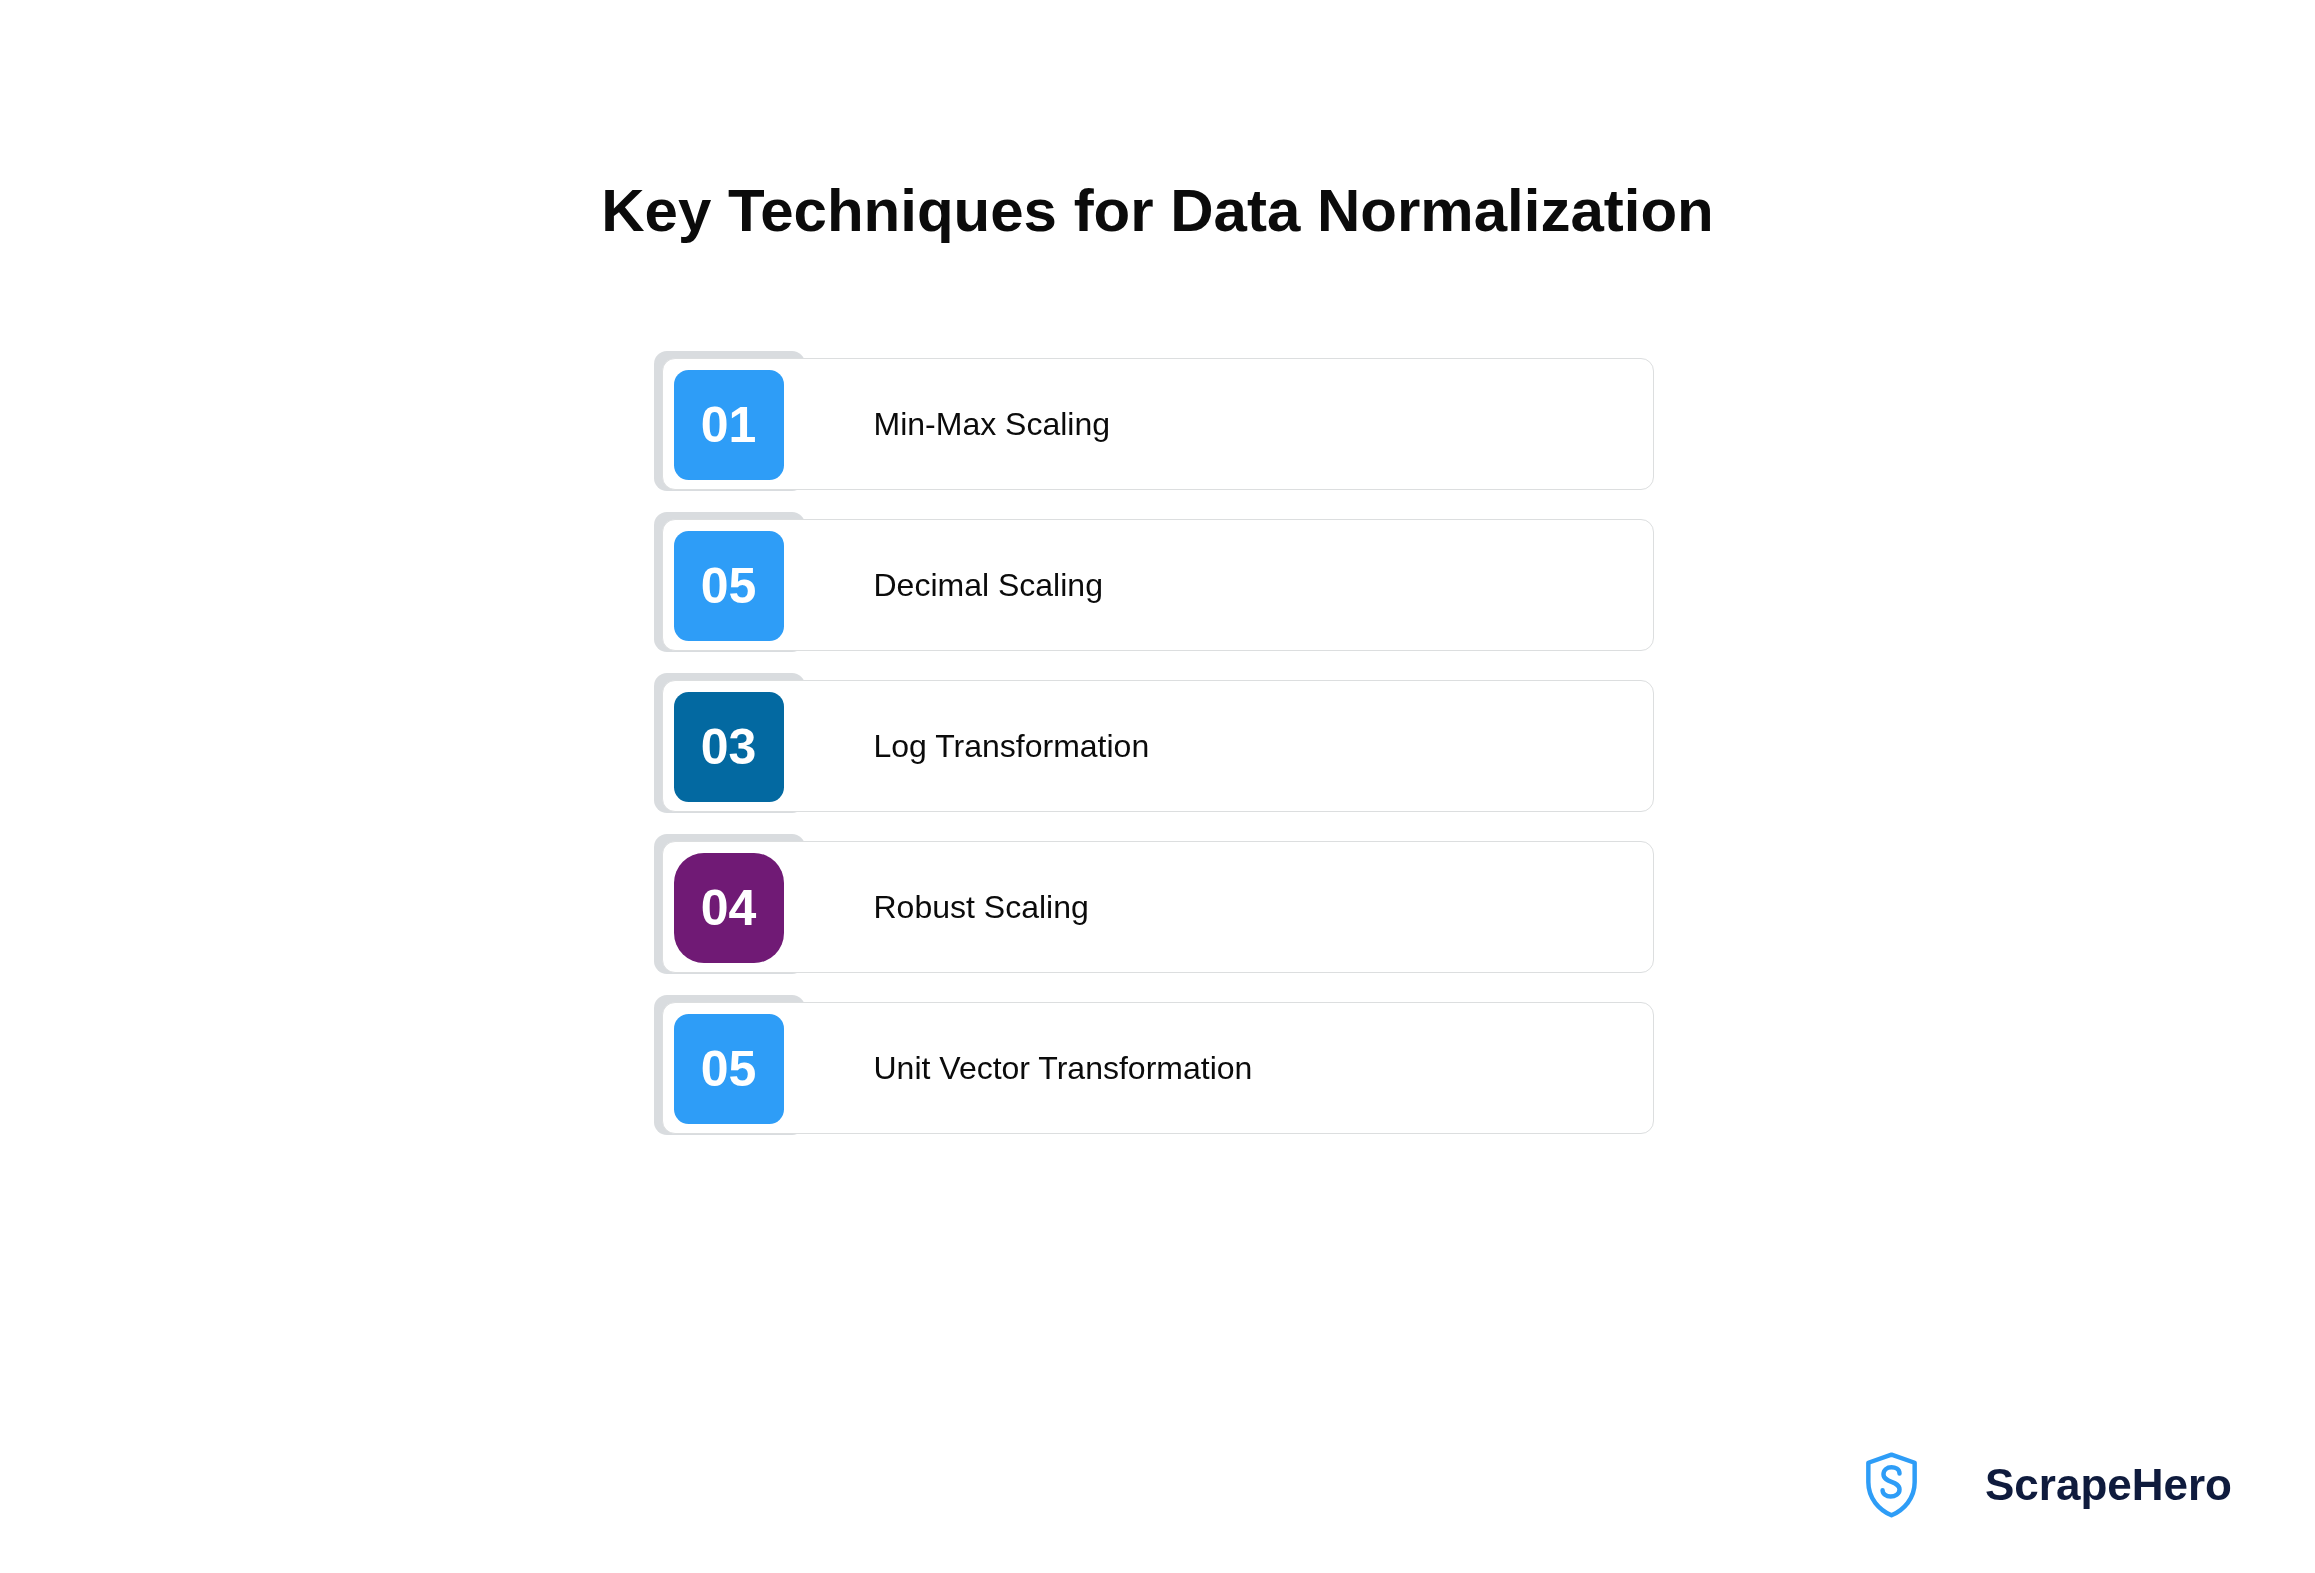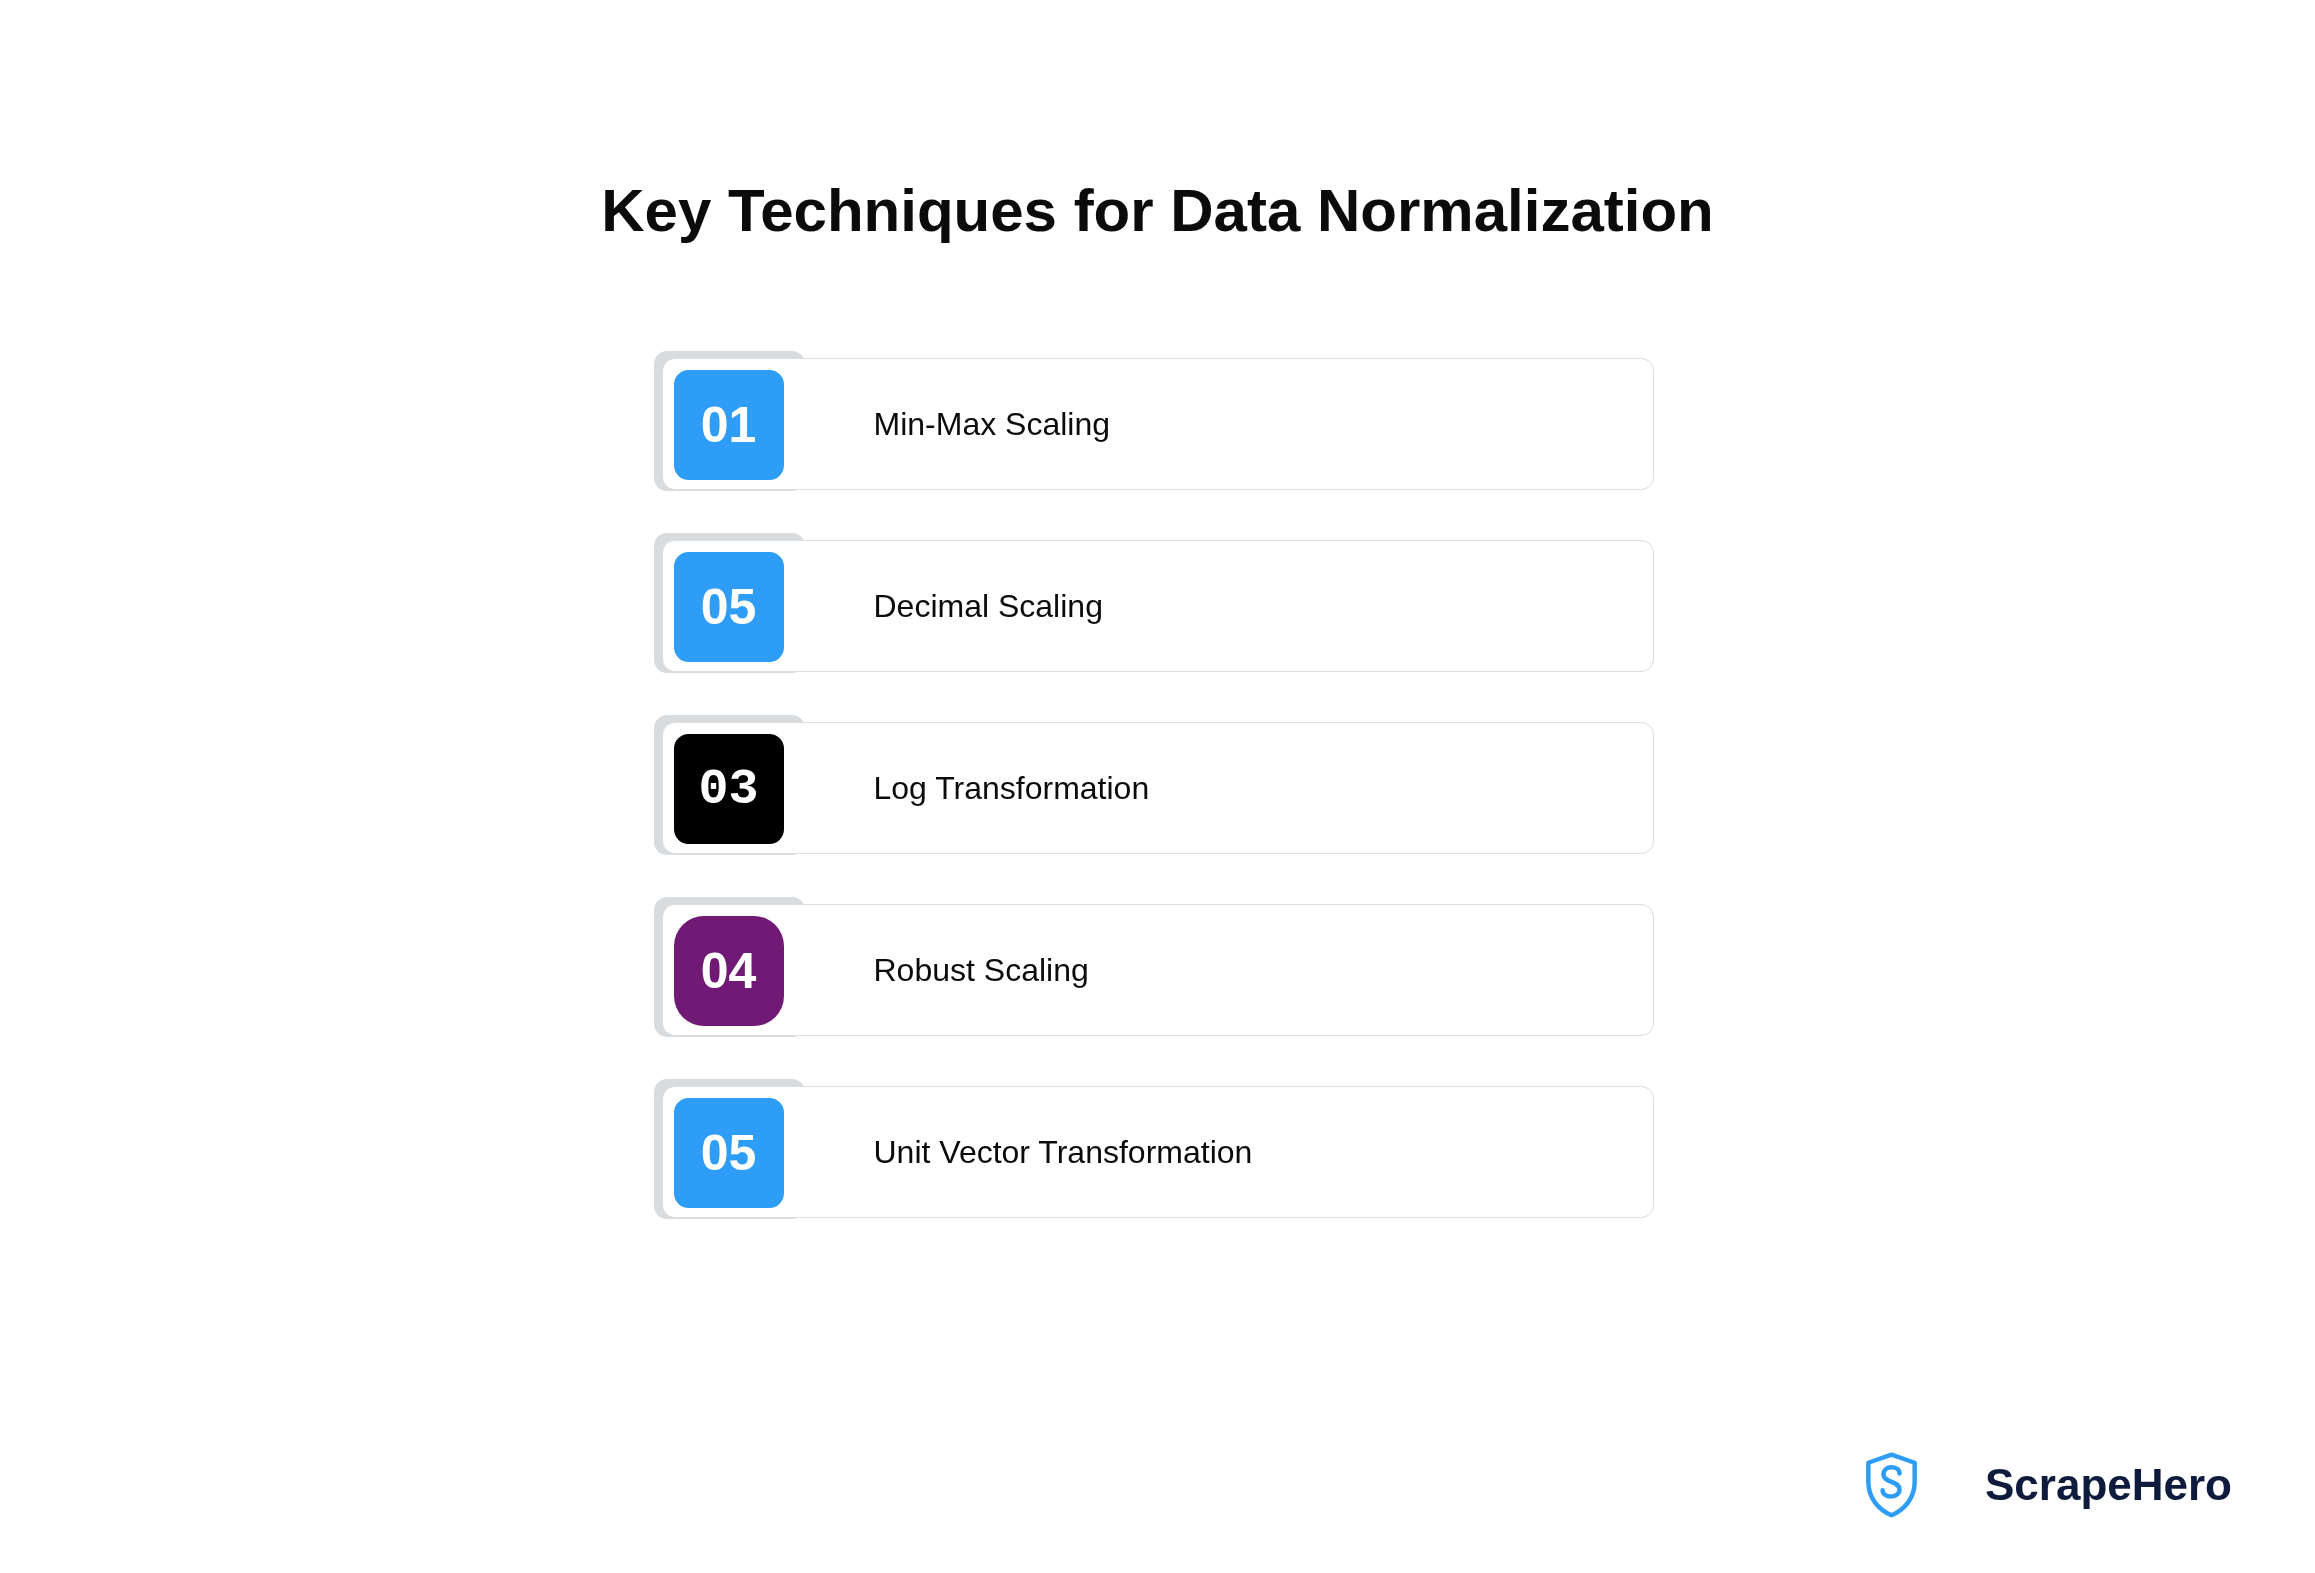--- a/index.html
+++ b/index.html
@@ -29,21 +29,21 @@
     color: #0b0b0b;
   }
   .list {
     position: absolute;
     top: 358px;
     left: 50%;
     transform: translateX(-50%);
     width: 992px;
     display: flex;
     flex-direction: column;
-    gap: 50px;
+    gap: 29px;
   }
   .item {
     position: relative;
     height: 132px;
   }
   
   .item .shadow {
     position: absolute;
     left: -7.3px;
     top: -7.3px;
@@ -122,21 +122,21 @@
       <div class="shadow"></div>
       <div class="row">
         <div class="badge" style="background: rgb(46, 157, 247); color: rgb(255, 255, 255);">05</div>
         <div class="label">Decimal Scaling</div>
       </div>
     </div>
 
     <div class="item">
       <div class="shadow"></div>
       <div class="row">
-        <div class="badge" style="background: #000000; color: rgb(255, 255, 255); font-family: Liberation Mono, monospace;">03</div>
+        <div class="badge" style="background: #0369a1; color: rgb(255, 255, 255);">03</div>
         <div class="label">Log Transformation</div>
       </div>
     </div>
 
     <div class="item">
       <div class="shadow"></div>
       <div class="row">
         <div class="badge" style="background: #701a75; color: rgb(255, 255, 255); border-radius: 30px;">04</div>
         <div class="label">Robust Scaling</div>
       </div>

